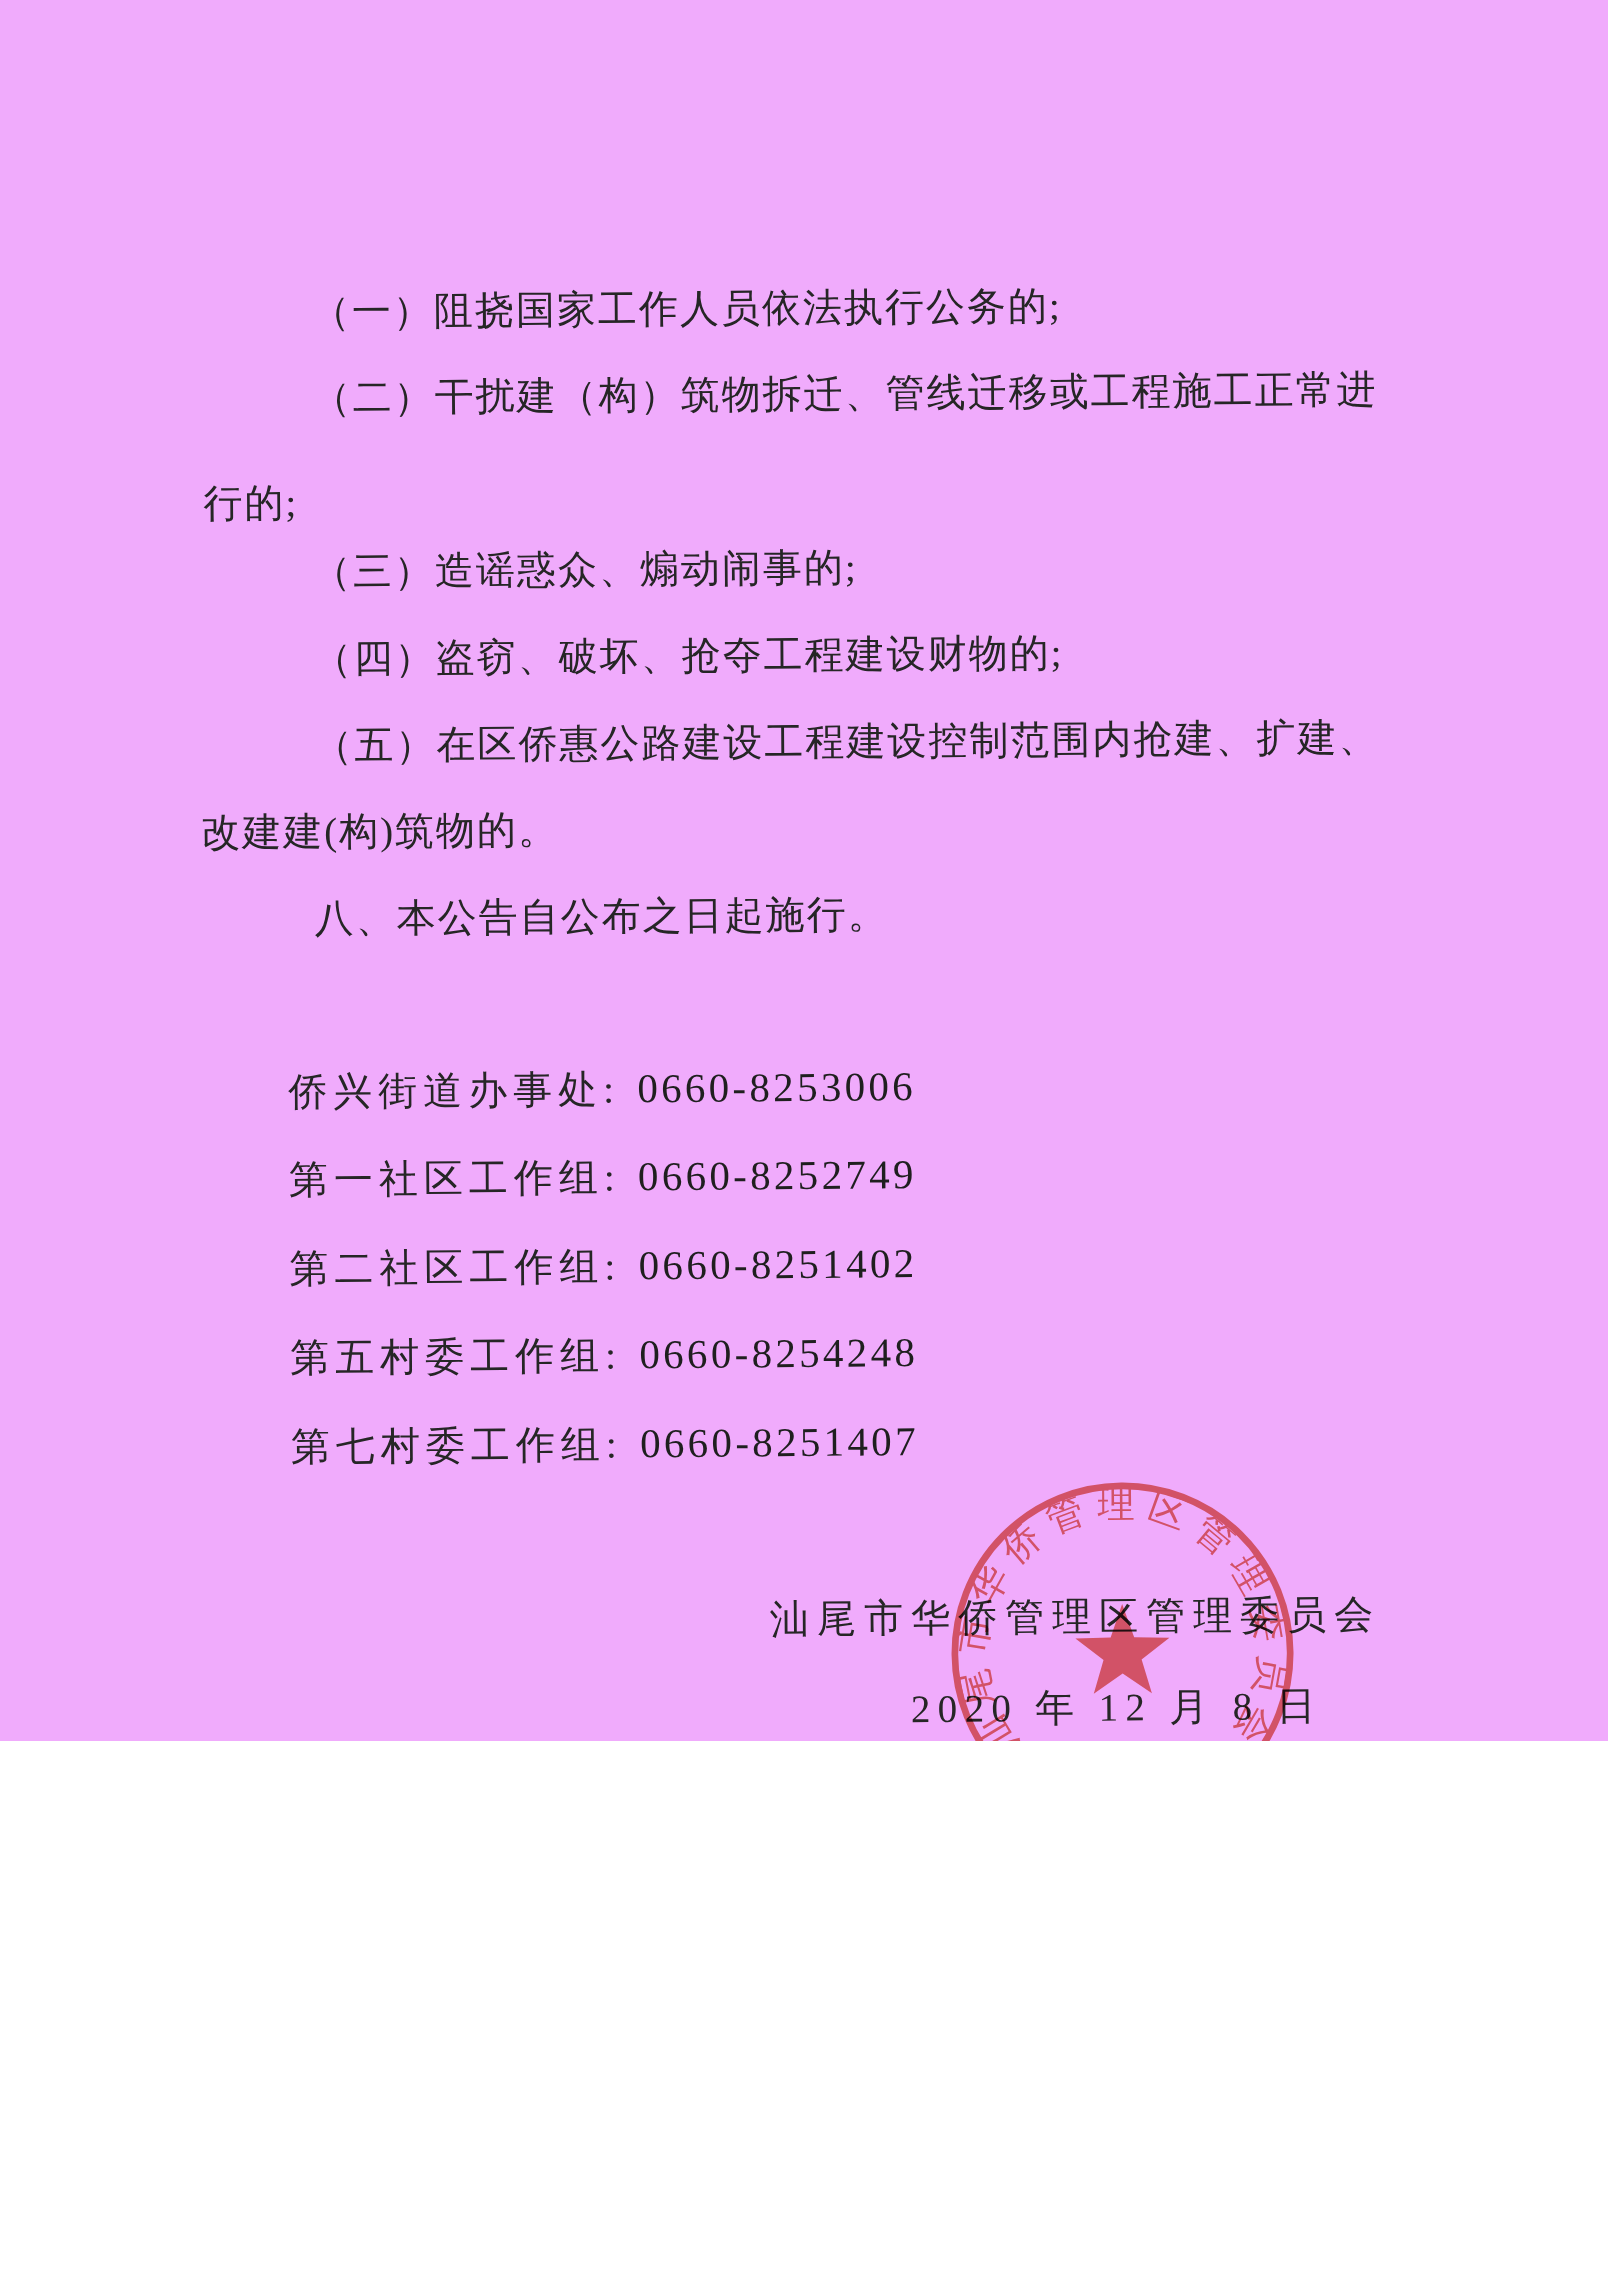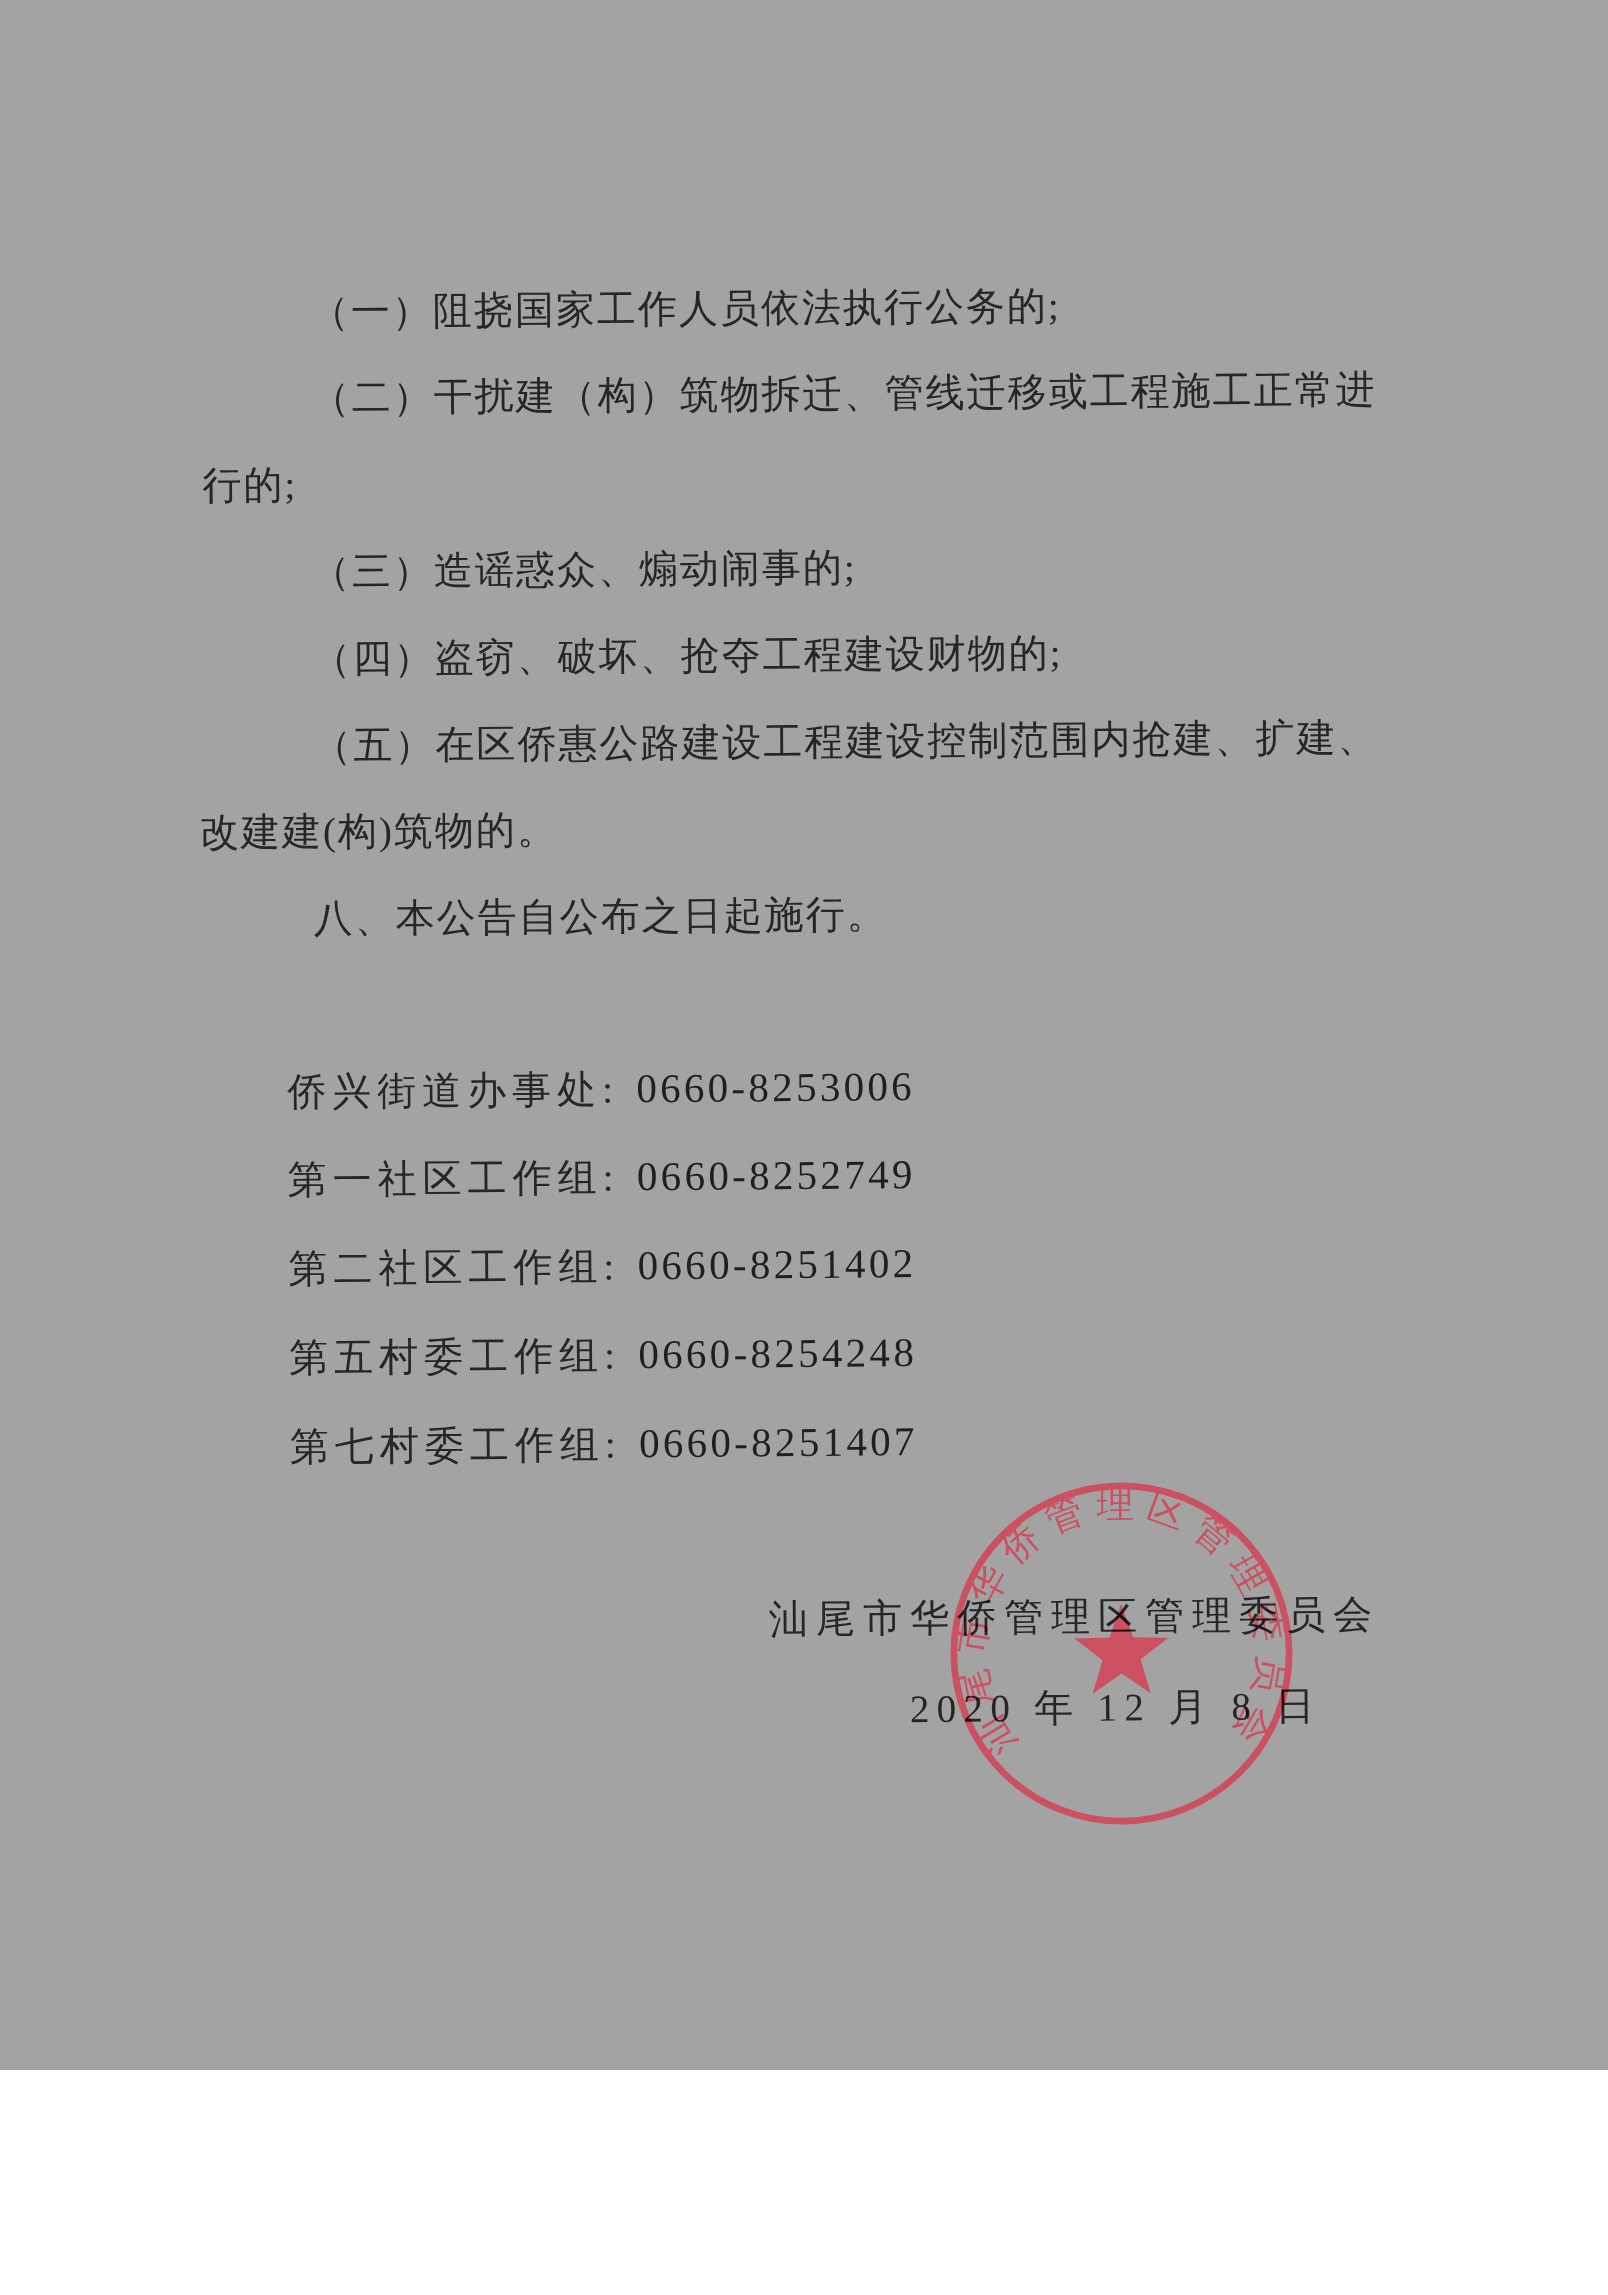--- a/index.html
+++ b/index.html
@@ -3,42 +3,42 @@
 <meta charset="utf-8">
 <style>
   html, body {
     margin: 0;
     padding: 0;
     background: #ffffff;
   }
   .page {
     position: relative;
     width: 1609px;
-    height: 2070px;
-    background: #a3a3a3;
+    height: 1741px;
+    background: #f0abfc;
     overflow: hidden;
     font-family: "Liberation Serif", "DejaVu Serif", serif;
     color: #262626;
   }
   .tilt {
     position: absolute;
     inset: 0;
     transform: rotate(-0.45deg);
     transform-origin: 50% 40%;
   }
   .line {
     position: absolute;
     white-space: nowrap;
     font-size: 39px;
     letter-spacing: 2px;
     color: #262626;
   }
   .c0 { left: 314px; top: 281px; }
   .c1 { left: 314px; top: 367px; }
-  .c2 { left: 205px; top: 454px; }
+  .c2 { left: 205px; top: 472px; }
   .c3 { left: 313px; top: 541px; }
   .c4 { left: 313px; top: 628px; }
   .c5 { left: 313px; top: 715px; }
   .c6 { left: 200px; top: 801px; }
   .c7 { left: 313px; top: 888px; }
 
   .contact {
     position: absolute;
     left: 285px;
     white-space: nowrap;

